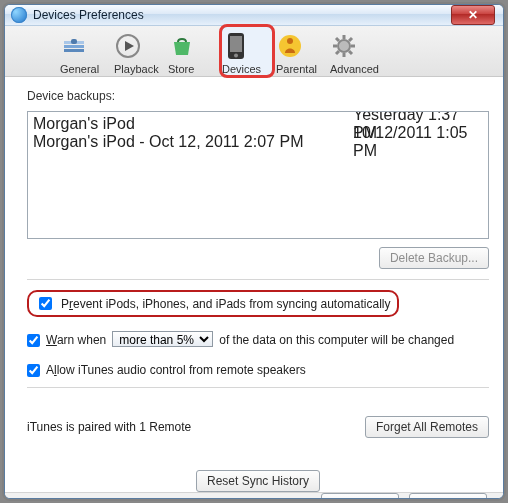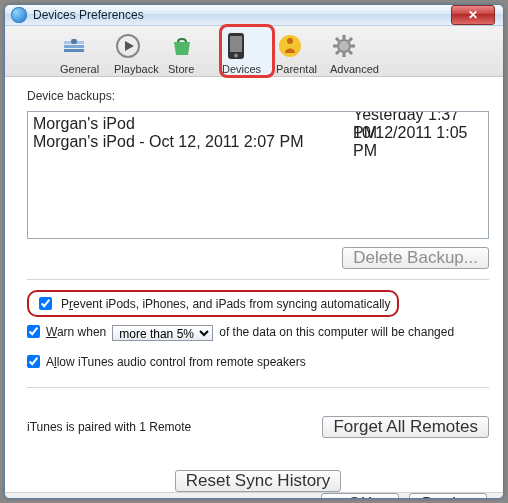--- a/index.html
+++ b/index.html
@@ -99,27 +99,27 @@
   .backup-name { flex: 1; }
   .backup-time { width: 130px; text-align:left; }
 
   .right-btn-row { display:flex; justify-content:flex-end; }
   .btn {
     height: 22px;
     padding: 0 10px;
     background: linear-gradient(#fdfdfd, #ebebeb);
     border: 1px solid #9aa3ac;
     border-radius: 3px;
-    font-size: 17px;
+    font-size: 12px;
     cursor: pointer; color:#333;
   }
   .btn[disabled] { color: #8e8e8e; cursor: default; }
   .sep { height:1px; background:#d6d6d6; margin:2px 0; }
 
-  .chk-row { display:flex; align-items:flex-start; gap:6px; height:22px; flex-wrap:wrap; }
+  .chk-row { display:flex; align-items:flex-end; gap:6px; height:22px; flex-wrap:wrap; }
   .chk-row input[type=checkbox] { margin:0; }
   .chk-row label u { text-decoration: underline; }
 
   .highlight-box {
     border: 2px solid #b91c1c;
     border-radius: 10px;
     padding: 2px 6px;
     display:flex; align-items:center; gap:6px;
     width: fit-content;
   }

